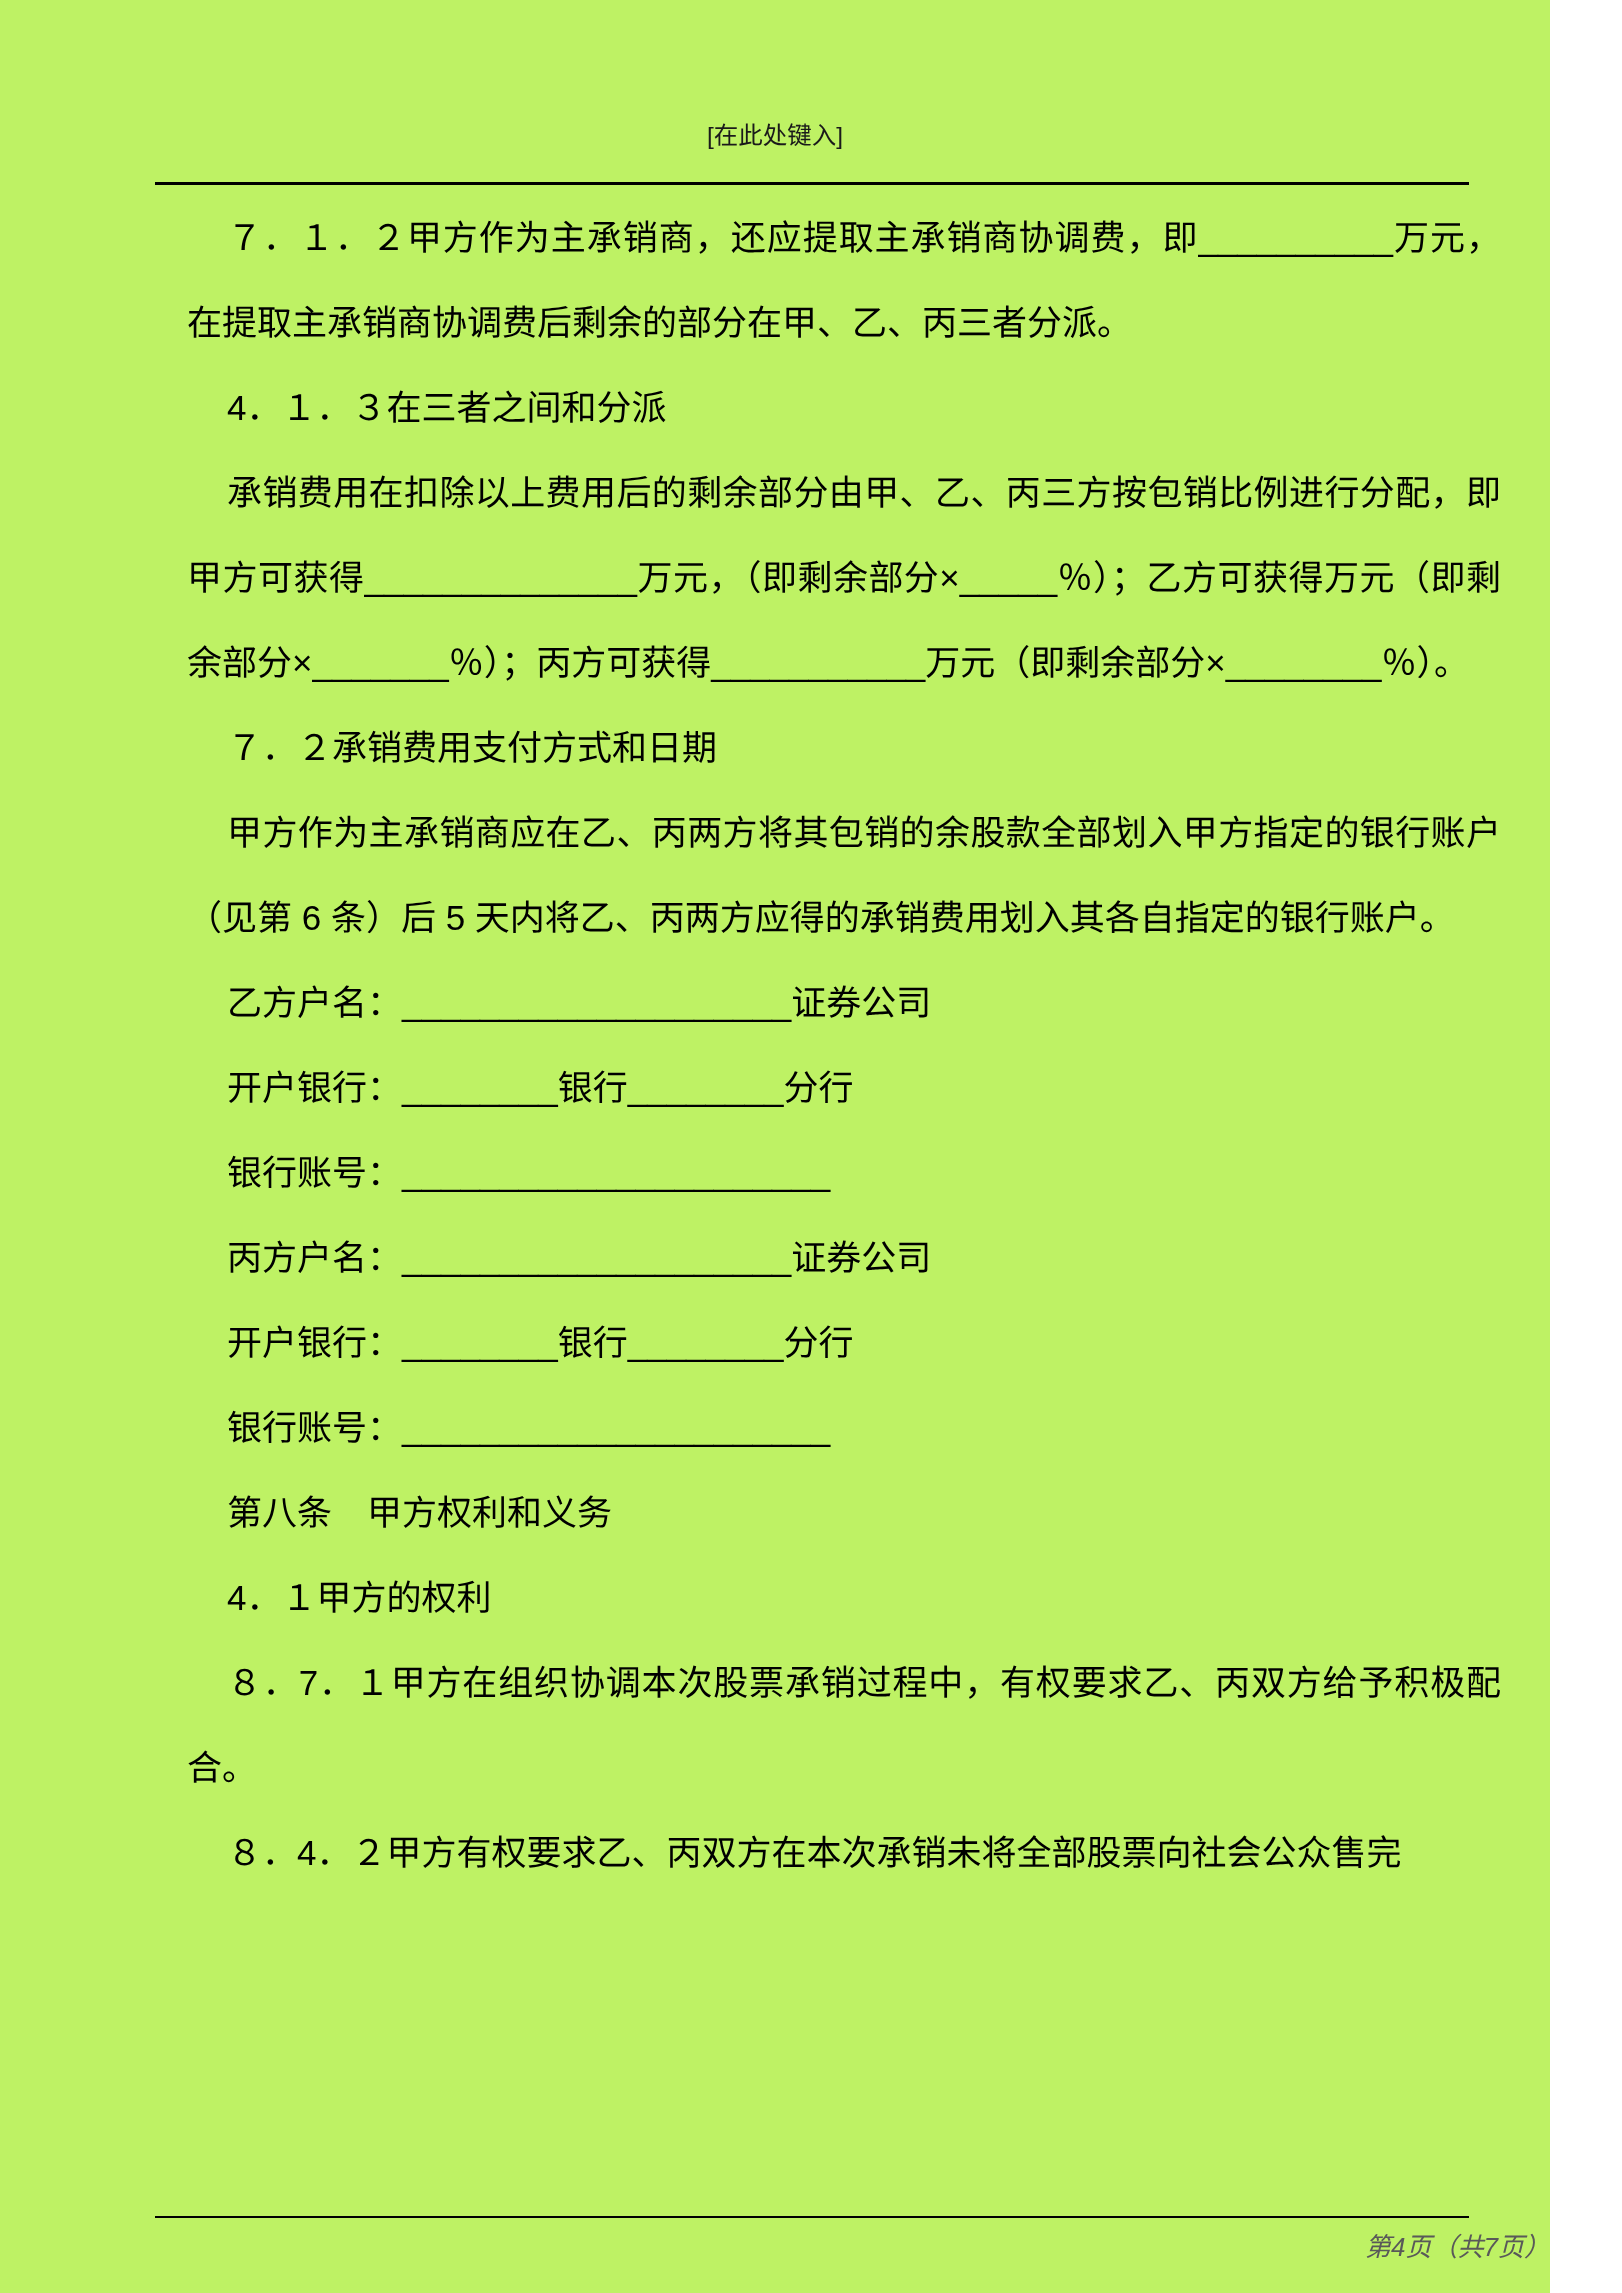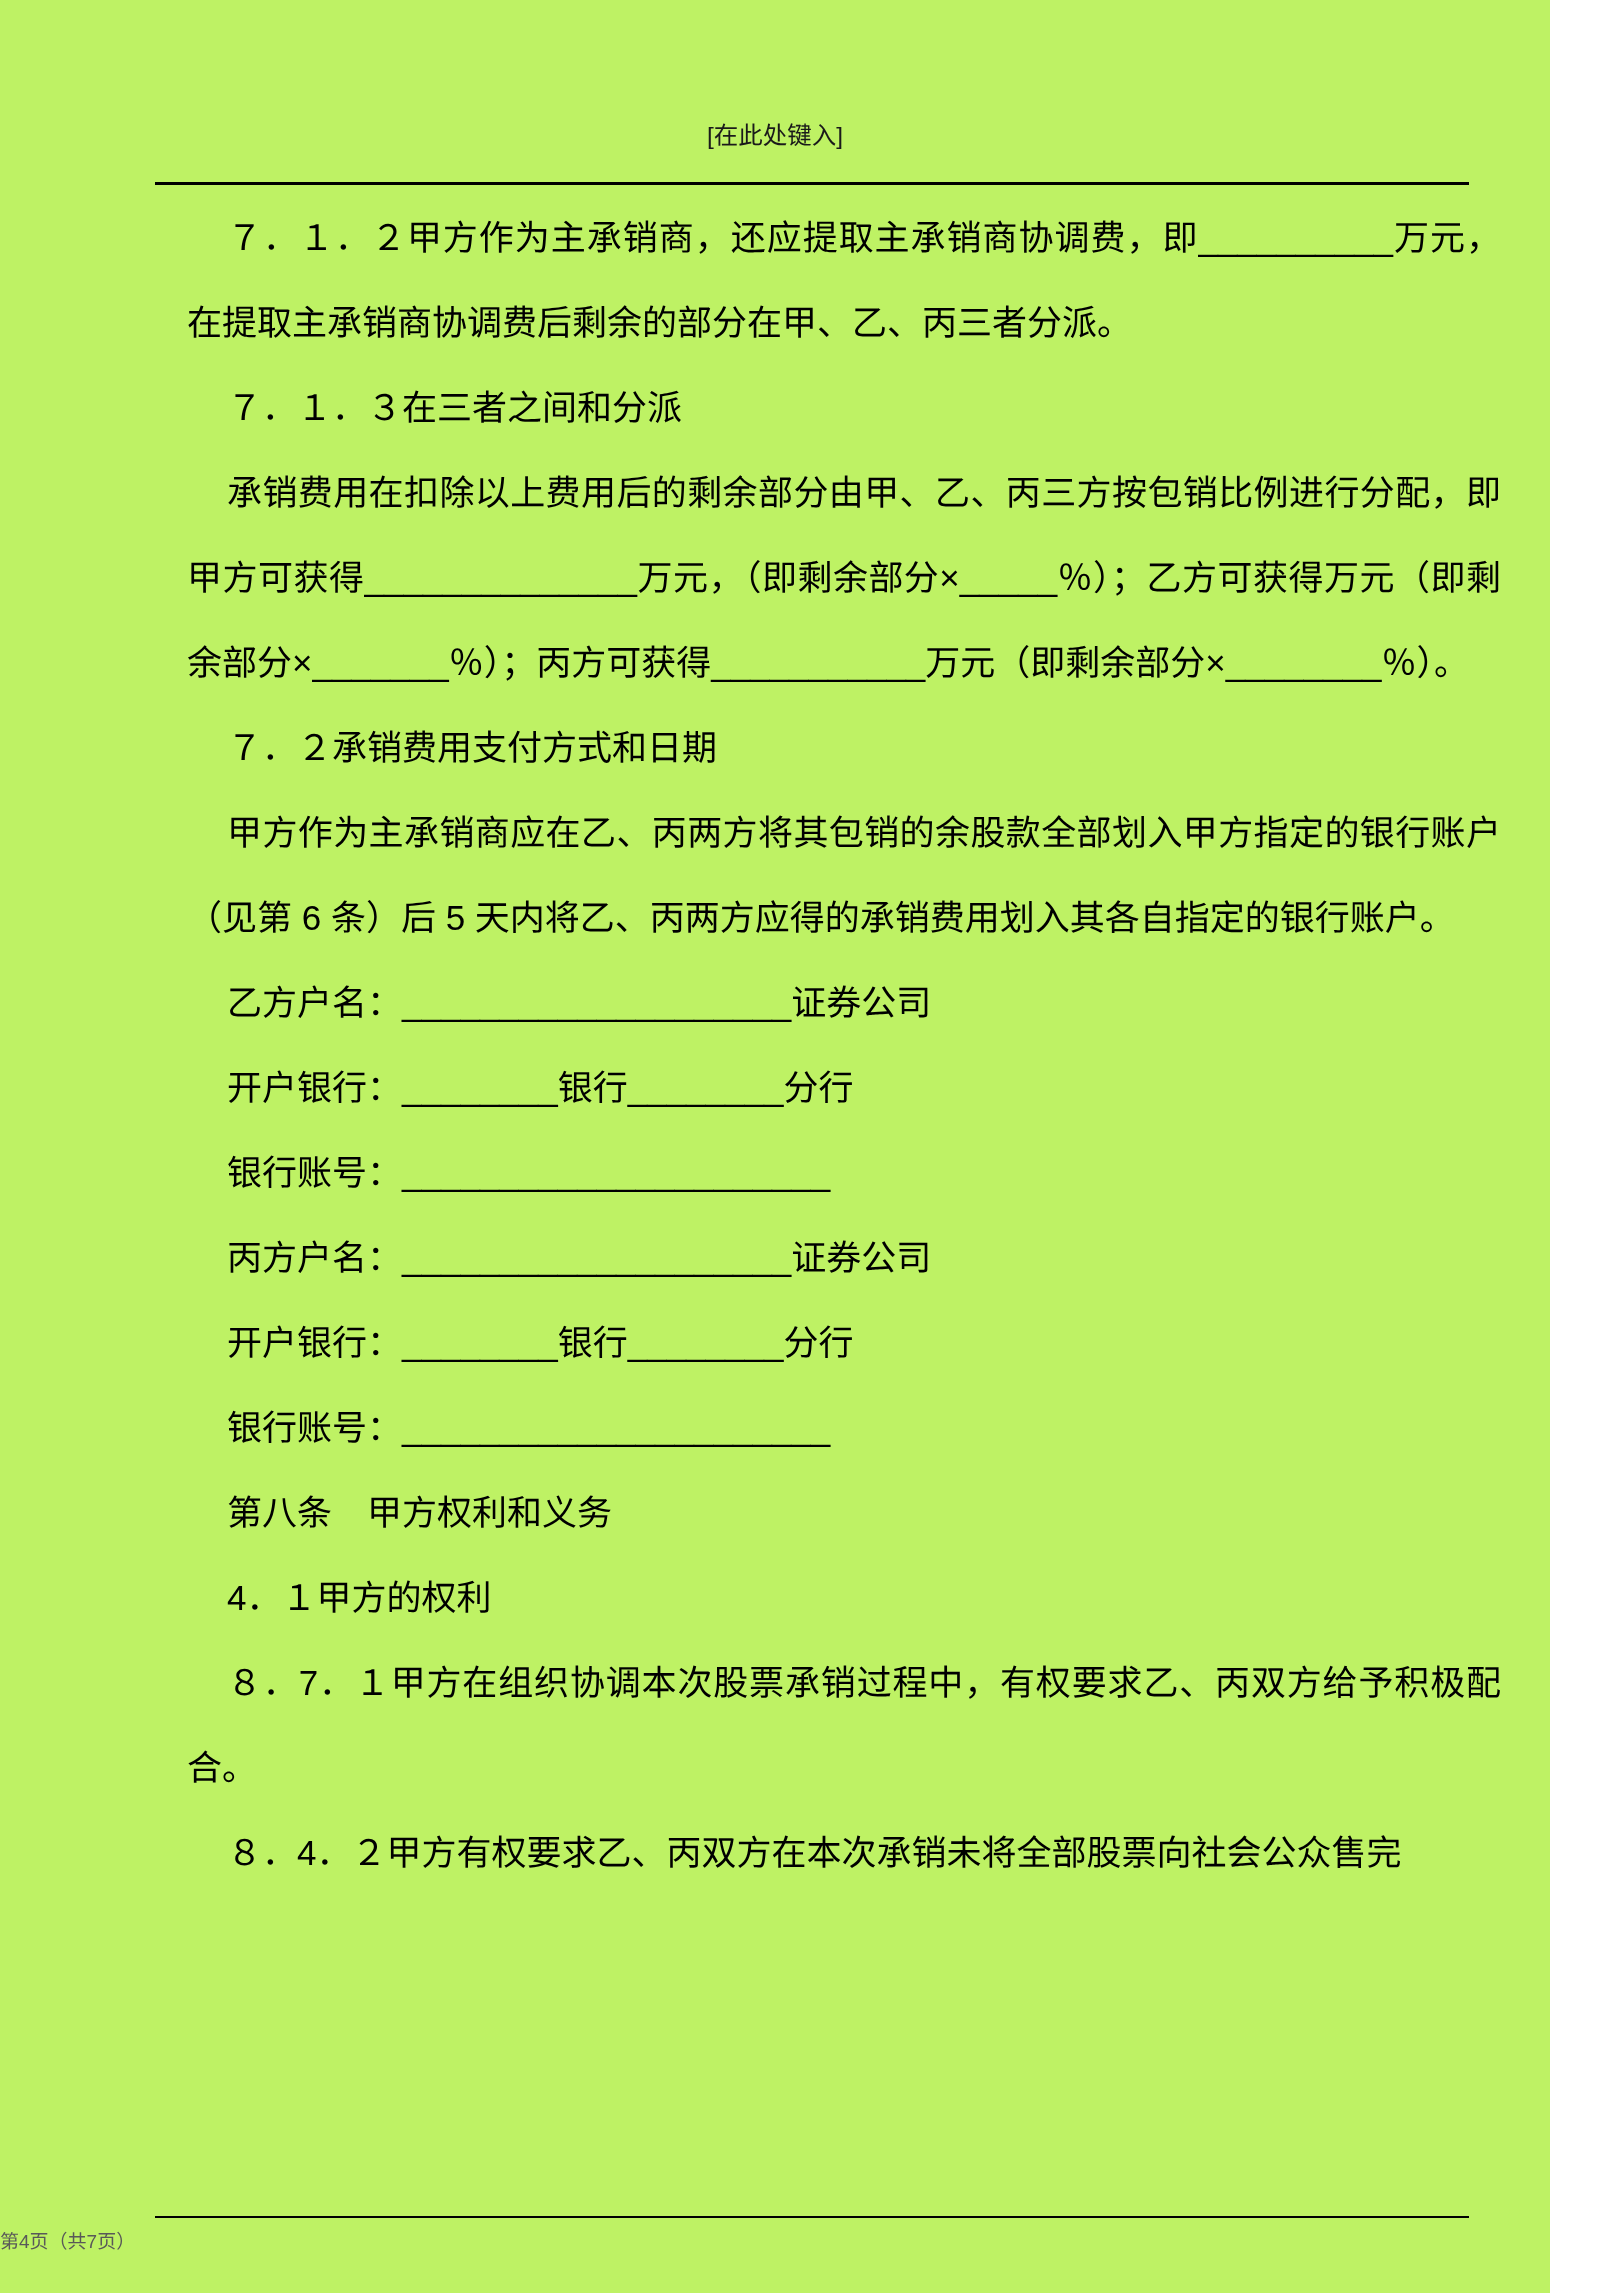--- a/index.html
+++ b/index.html
@@ -58,39 +58,40 @@
     left: 155px;
     width: 1314px;
     height: 1.8px;
     background: #000000;
   }
   .page-footer {
     position: absolute;
     top: 2226px;
     left: 0;
     width: 100%;
-    text-align: left;
-    font-size: 19px;
+    text-align: right;
+    font-size: 26px;
     color: #595959;
+    font-style: italic;
   }
 </style>
 </head>
 <body>
 
 <div class="page">
 
   <div class="page-header">
     <span>[在此处键入]</span>
   </div>
 
   <div class="header-rule"></div>
 
   <div class="content">
     <p class="para">７．１．２甲方作为主承销商，还应提取主承销商协调费，即__________万元，在提取主承销商协调费后剩余的部分在甲、乙、丙三者分派。</p>
-    <p class="para">７．１．３在三者之间和分派</p>
+    <p class="para">4．１．３在三者之间和分派</p>
     <p class="para">承销费用在扣除以上费用后的剩余部分由甲、乙、丙三方按包销比例进行分配，即甲方可获得______________万元，（即剩余部分×_____％）；乙方可获得万元（即剩余部分×_______％）；丙方可获得___________万元（即剩余部分×________％）。</p>
     <p class="para">７．２承销费用支付方式和日期</p>
     <p class="para">甲方作为主承销商应在乙、丙两方将其包销的余股款全部划入甲方指定的银行账户（见第 6 条）后 5 天内将乙、丙两方应得的承销费用划入其各自指定的银行账户。</p>
     <p class="para">乙方户名：____________________证券公司</p>
     <p class="para">开户银行：________银行________分行</p>
     <p class="para">银行账号：______________________</p>
     <p class="para">丙方户名：____________________证券公司</p>
     <p class="para">开户银行：________银行________分行</p>
     <p class="para">银行账号：______________________</p>
     <p class="para heading">第八条　甲方权利和义务</p>

